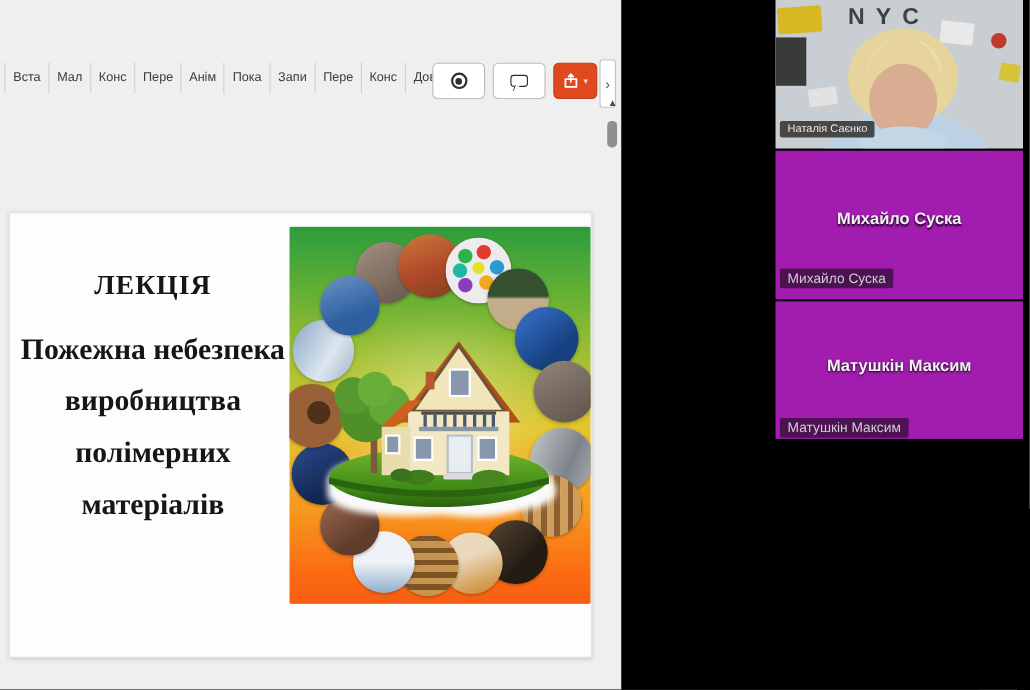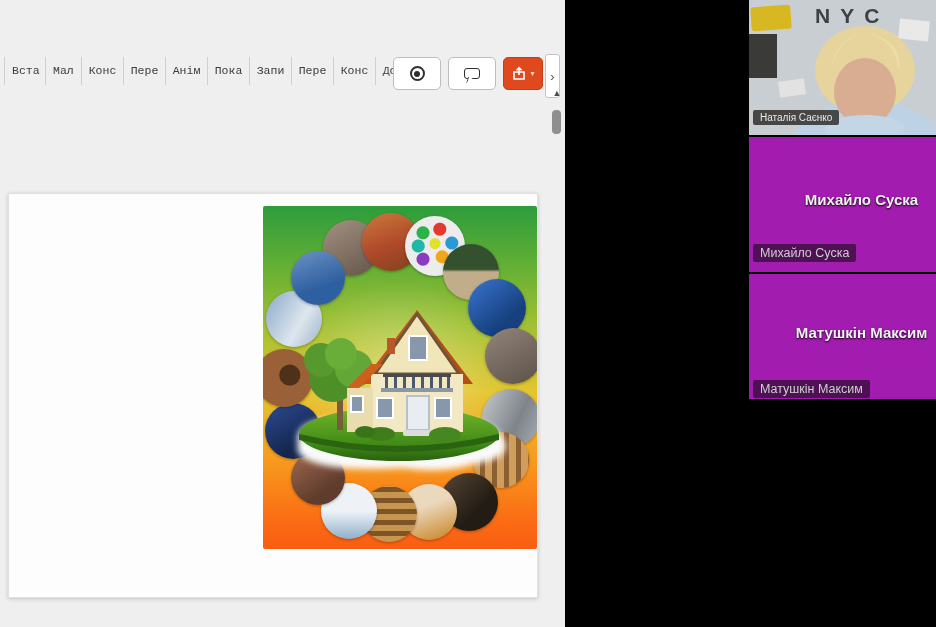--- a/index.html
+++ b/index.html
@@ -2,21 +2,21 @@
 <html><head>
 <meta charset="utf-8">
 <style>
   * { margin:0; padding:0; box-sizing:border-box; }
   body { font-family:"Liberation Sans", sans-serif; background:#000; }
   #screen { position:relative; width:936px; height:627px; overflow:hidden; background:#000; }
 
   
   .ppt { position:absolute; left:0; top:0; width:565px; height:627px; background:#efefef; }
 
-  .tabs { position:absolute; left:4px; top:57px; display:flex; height:28px; align-items:center;font-family:Liberation Mono, monospace; }
+  .tabs { position:absolute; left:4px; top:57px; display:flex; height:28px; align-items:center; }
   .tab { padding:0 7px; font-size:11.5px; color:#3c3c3c; white-space:nowrap; overflow:hidden;
          max-width:42px; border-right:1px solid #cfcfcf; line-height:28px; cursor:default; }
   .tab:first-child { border-left:1px solid #cfcfcf; }
 
   .rbtn { position:absolute; top:57px; width:48px; height:33px; background:#fff;
           border:1px solid #bdbdbd; border-radius:5px; display:flex; align-items:center; justify-content:center; }
   .rec-outer { width:15px; height:15px; border:2px solid #2f2f2f; border-radius:50%;
                display:flex; align-items:center; justify-content:center; }
   .rec-inner { width:6px; height:6px; background:#2f2f2f; border-radius:50%; }
   .bubble { position:relative; width:16px; height:11px; border:1.6px solid #2f2f2f; border-radius:3px; }
@@ -70,21 +70,21 @@
   .c12{left:58px; top:277px;width:56px; height:56px; background:linear-gradient(180deg,#eef2f6 50%,#8fb0cc);}
   .c13{left:28px; top:245px;width:54px; height:54px; background:linear-gradient(145deg,#a06a50,#5f3c2c 70%);}
   .c14{left:2px;  top:197px;width:56px; height:56px; background:linear-gradient(150deg,#2c4c96,#14264e 70%);}
   .c15{left:-8px; top:143px;width:58px; height:58px; background:radial-gradient(circle at 60% 45%,#4f3018 0 10px,#9a6038 11px);}
   .c16{left:3px;  top:85px; width:56px; height:56px; background:linear-gradient(120deg,#89a8c8,#dde6ee 60%,#9fb4c8);}
   .c17{left:28px; top:45px; width:54px; height:54px; background:linear-gradient(160deg,#6b92c4,#2e5fa0 65%);}
 
   .house-svg { position:absolute; left:0; top:0; }
 
   
-  .conf { position:absolute; left:565px; top:0; width:325px; height:627px; background:#000;margin-left:44px; }
+  .conf { position:absolute; left:565px; top:0; width:325px; height:627px; background:#000; }
   .tile { position:absolute; left:140px; width:225px; background:#a21caf; overflow:hidden; }
   .t1 { top:0;   height:135px; background:#c9ced2; }
   .t2 { top:137px; height:135px; }
   .t3 { top:274px; height:125px;padding-left:48px; }
   .t4 { top:401px; height:134px; }
   .center-name { position:absolute; left:0; width:100%; text-align:center; color:#f2f2f2;
                  font-weight:bold; font-size:15px; text-shadow:0 1px 2px #000; }
   .t2 .center-name { top:54px; }
   .t3 .center-name { top:50px; }
   .name-tag { position:absolute; left:4px; background:rgba(10,10,10,.55); color:#e9e9e9;
@@ -141,20 +141,24 @@
       </svg>
       <span class="share-caret">▾</span>
     </div>
     <div class="expand-btn">
       <span>›</span>
     </div>
     <div class="scroll-up">▲</div>
     <div class="scroll-thumb"></div>
 
     <div class="slide">
+      <div class="slide-text">
+        <div class="kicker">ЛЕКЦІЯ</div>
+        <div class="big-title">Пожежна небезпека виробництва полімерних матеріалів</div>
+      </div>
 
       <div class="slide-img">
         <span class="pc c1"></span>
         <span class="pc c2"></span>
         <span class="pc c3"></span>
         <span class="pc c4"></span>
         <span class="pc c5"></span>
         <span class="pc c6"></span>
         <span class="pc c7"></span>
         <span class="pc c8"></span>

